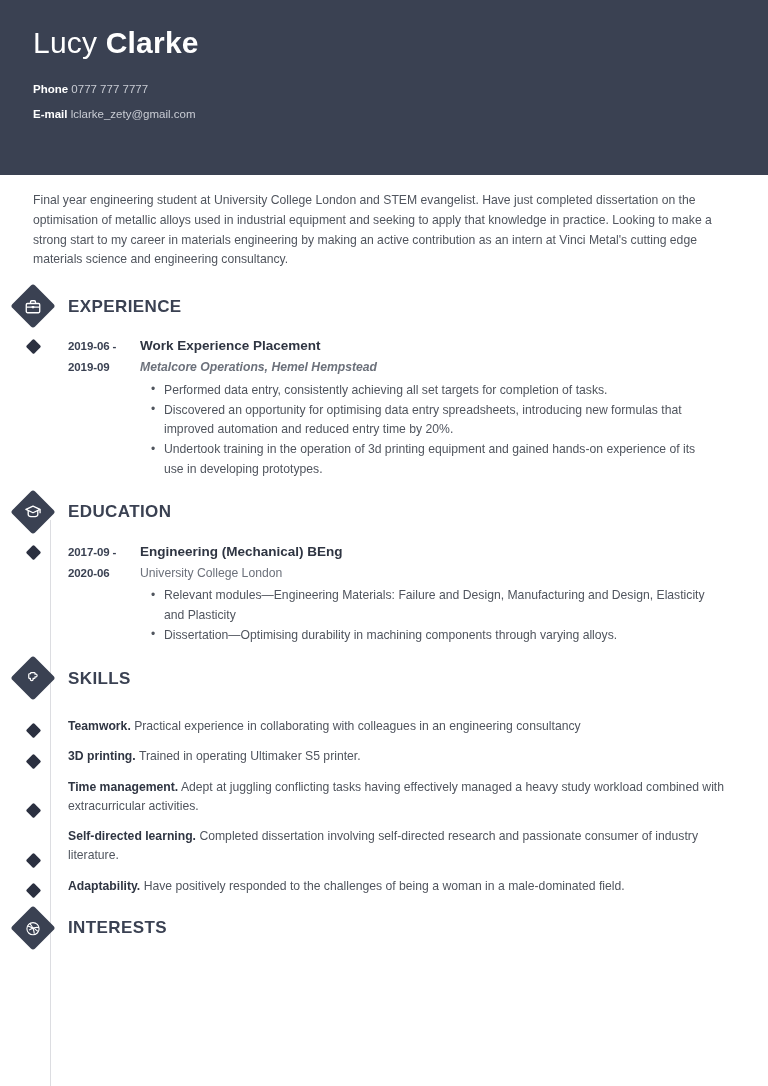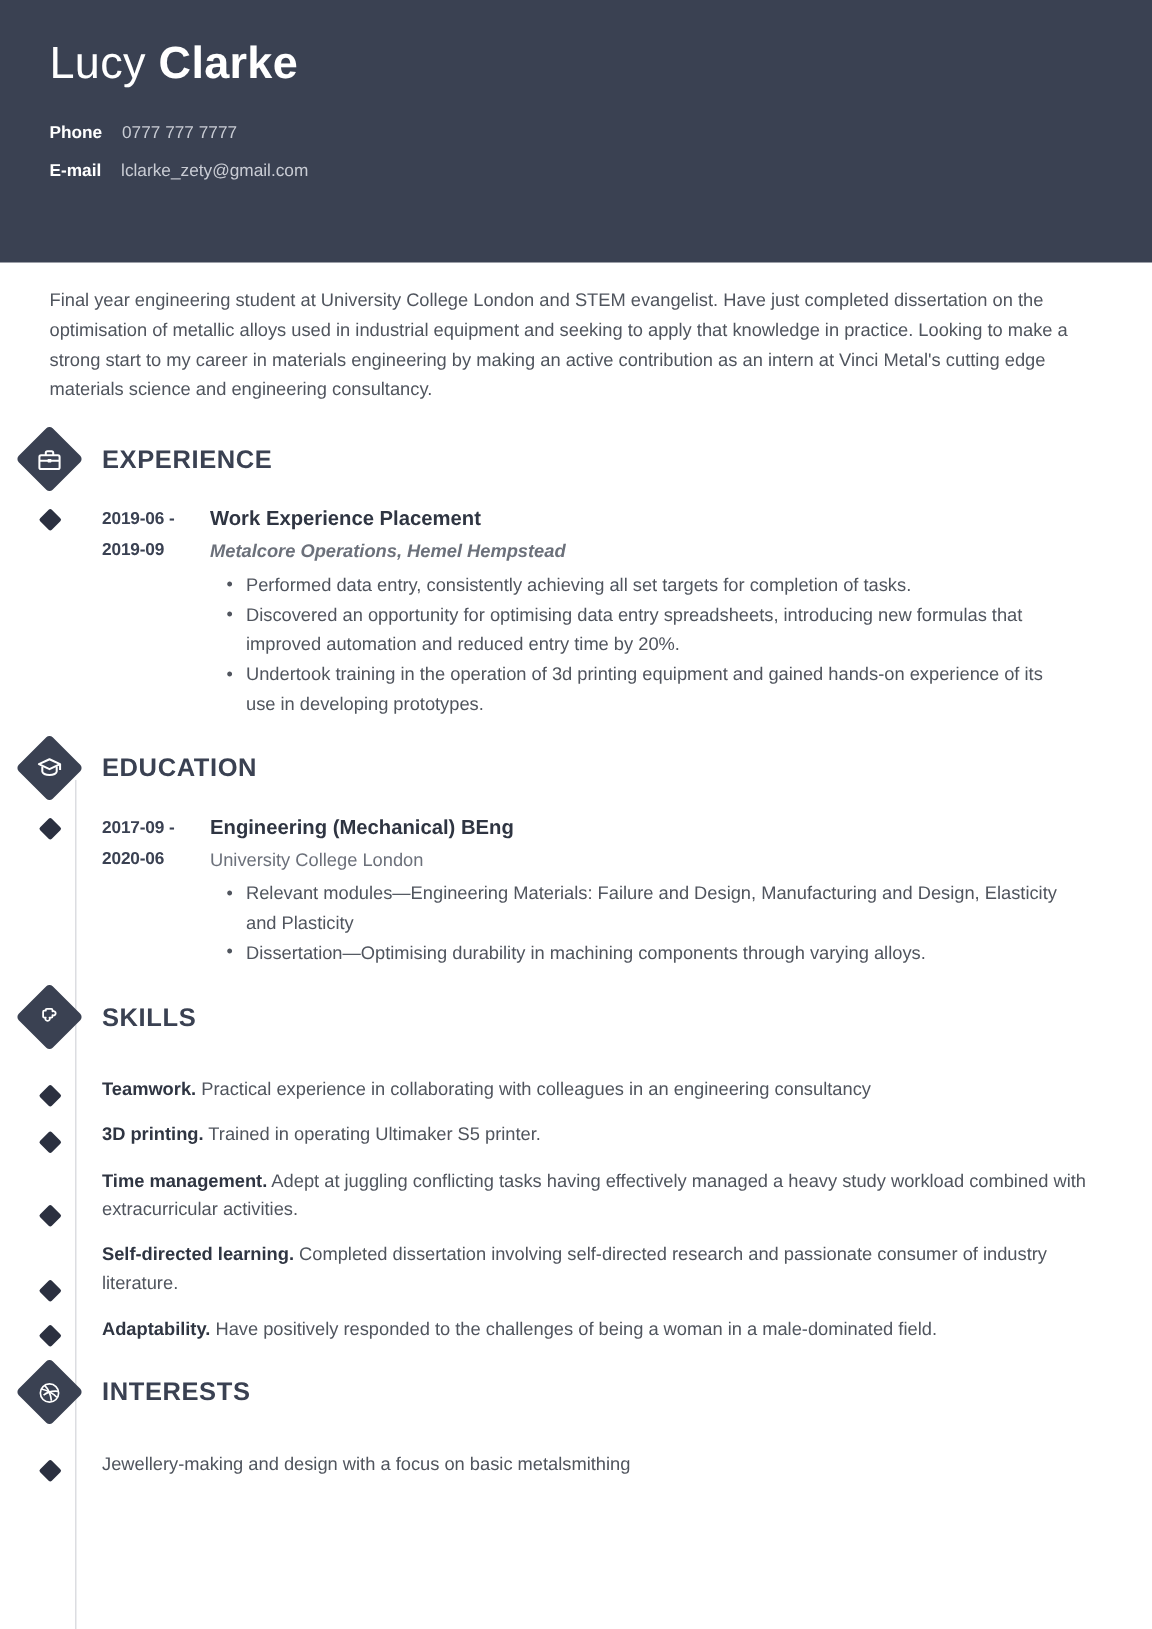--- a/index.html
+++ b/index.html
@@ -38,21 +38,21 @@
     white-space: nowrap;
   }
   .contact-label {
     font-weight: 700;
     color: #ffffff;
     display: inline-block;
   }
   .contact-value {
     color: #c9ccd4;
     font-weight: 400;
-    margin-left: 10px;
+    margin-left: 0;
     display: inline-block;
   }
 
   
   .summary {
     padding: 16px 36px 0 33px;
     font-size: 12.2px;
     line-height: 1.62;
     color: #50555e;
     text-align: left;
@@ -374,20 +374,14 @@
             <path d="M7.2 4.6c3.4 3.4 6 8.6 6.6 14.6"></path>
             <path d="M20.4 10.4c-4.6-.6-10.2.6-14 3.6"></path>
           </svg>
         </div>
       </div>
       <div class="section-title">INTERESTS</div>
     </div>
 
     <div class="spacer-sm"></div>
 
-    <div class="plain-row">
-      <div class="entry-marker">
-          <div class="diamond-sm"></div>
-        </div>
-      <div class="plain-body">Jewellery-making and design with a focus on basic metalsmithing</div>
-    </div>
   </div>
 </div>
 
 </body></html>

